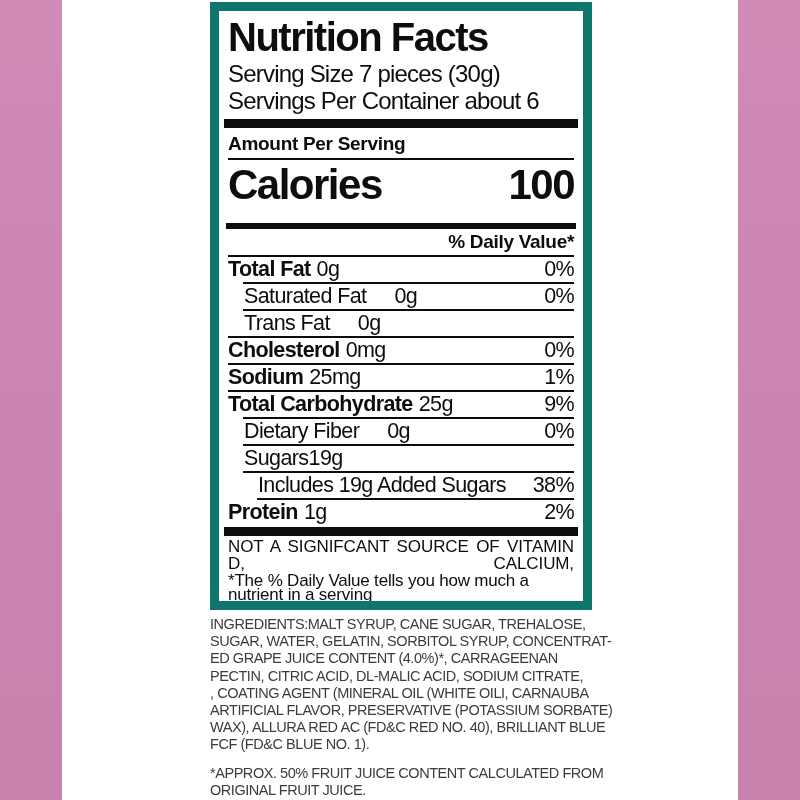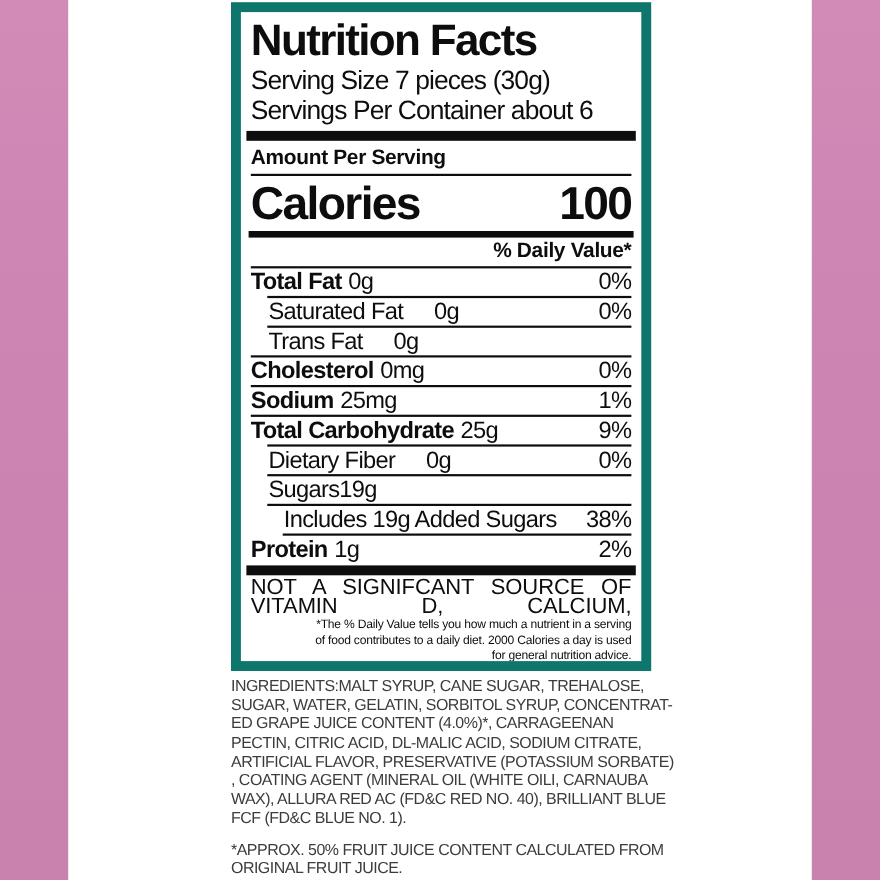--- a/index.html
+++ b/index.html
@@ -22,32 +22,32 @@
   .nf-serving{font-size:24px;line-height:27px;letter-spacing:-0.8px;}
   .bar{background:#0d0d0d;}
   .bar.thick{height:9px;margin:5px -4px 0;}
   .bar.med{height:6px;margin:0 -2px;}
   .bar.thick2{height:9px;margin:2px -4px 0;}
   .nf-aps{font-size:19px;font-weight:bold;line-height:22px;padding:5px 0 3px;letter-spacing:-0.3px;}
   .hr{height:2px;background:#0d0d0d;}
   .hr.i1{margin-left:15px;}
   .hr.i2{margin-left:29px;}
   .nf-cal{display:flex;justify-content:space-between;align-items:baseline;
-    font-size:42px;font-weight:bold;line-height:48px;letter-spacing:-1.5px;padding:1px 0 1px;}
+    font-size:42px;font-weight:bold;line-height:48px;letter-spacing:-1.5px;padding:1px 0 14px;}
   .nf-dv{text-align:right;font-size:19px;font-weight:bold;line-height:26px;letter-spacing:-0.3px;}
   .nfrow{display:flex;align-items:flex-end;height:25px;line-height:25px;
     font-size:21.5px;letter-spacing:-0.6px;white-space:nowrap;}
   .nfrow .n.bold{font-weight:bold;}
   .nfrow .a:not(:empty){margin-left:6px;}
   .nfrow .dv{margin-left:auto;}
   .nfrow.ind1{padding-left:16px;gap:22px;}
   .nfrow.ind2{padding-left:30px;}
-  .nf-notsig{margin-top:3px;font-size:20px;line-height:16.5px;letter-spacing:-0.1px;}
+  .nf-notsig{margin-top:3px;font-size:17px;line-height:16.5px;letter-spacing:-0.1px;}
   .nf-notsig .jl{text-align:justify;text-align-last:justify;}
-  .nf-footnote{margin-top:2px;font-size:11px;line-height:14px;letter-spacing:-0.2px;text-align:right;}
+  .nf-footnote{margin-top:2px;font-size:17px;line-height:14px;letter-spacing:-0.2px;}
   .ingredients{position:absolute;left:210px;top:616px;width:392px;
     font-size:14.5px;line-height:17.2px;letter-spacing:-0.45px;color:#3c3c3c;white-space:nowrap;}
   .juice-note{position:absolute;left:210px;top:765px;width:392px;
     font-size:14.5px;line-height:17.2px;letter-spacing:-0.45px;color:#3c3c3c;white-space:nowrap;}
 </style>
 </head>
 <body>
 
 <div class="strip left"></div>
 <div class="strip right"></div>
@@ -145,22 +145,22 @@
     <div>of food contributes to a daily diet. 2000 Calories a day is used</div>
     <div>for general nutrition advice.</div>
   </div>
 </div>
 
 <div class="ingredients">
   <div>INGREDIENTS:MALT SYRUP, CANE SUGAR, TREHALOSE,</div>
   <div>SUGAR, WATER, GELATIN, SORBITOL SYRUP, CONCENTRAT-</div>
   <div>ED GRAPE JUICE CONTENT (4.0%)*, CARRAGEENAN</div>
   <div>PECTIN, CITRIC ACID, DL-MALIC ACID, SODIUM CITRATE,</div>
+  <div>, COATING AGENT (MINERAL OIL (WHITE OILI, CARNAUBA</div>
   <div>ARTIFICIAL FLAVOR, PRESERVATIVE (POTASSIUM SORBATE)</div>
-  <div>, COATING AGENT (MINERAL OIL (WHITE OILI, CARNAUBA</div>
   <div>WAX), ALLURA RED AC (FD&amp;C RED NO. 40), BRILLIANT BLUE</div>
   <div>FCF (FD&amp;C BLUE NO. 1).</div>
 </div>
 
 <div class="juice-note">
   <div>*APPROX. 50% FRUIT JUICE CONTENT CALCULATED FROM</div>
   <div>ORIGINAL FRUIT JUICE.</div>
 </div>
 
 </body></html>

